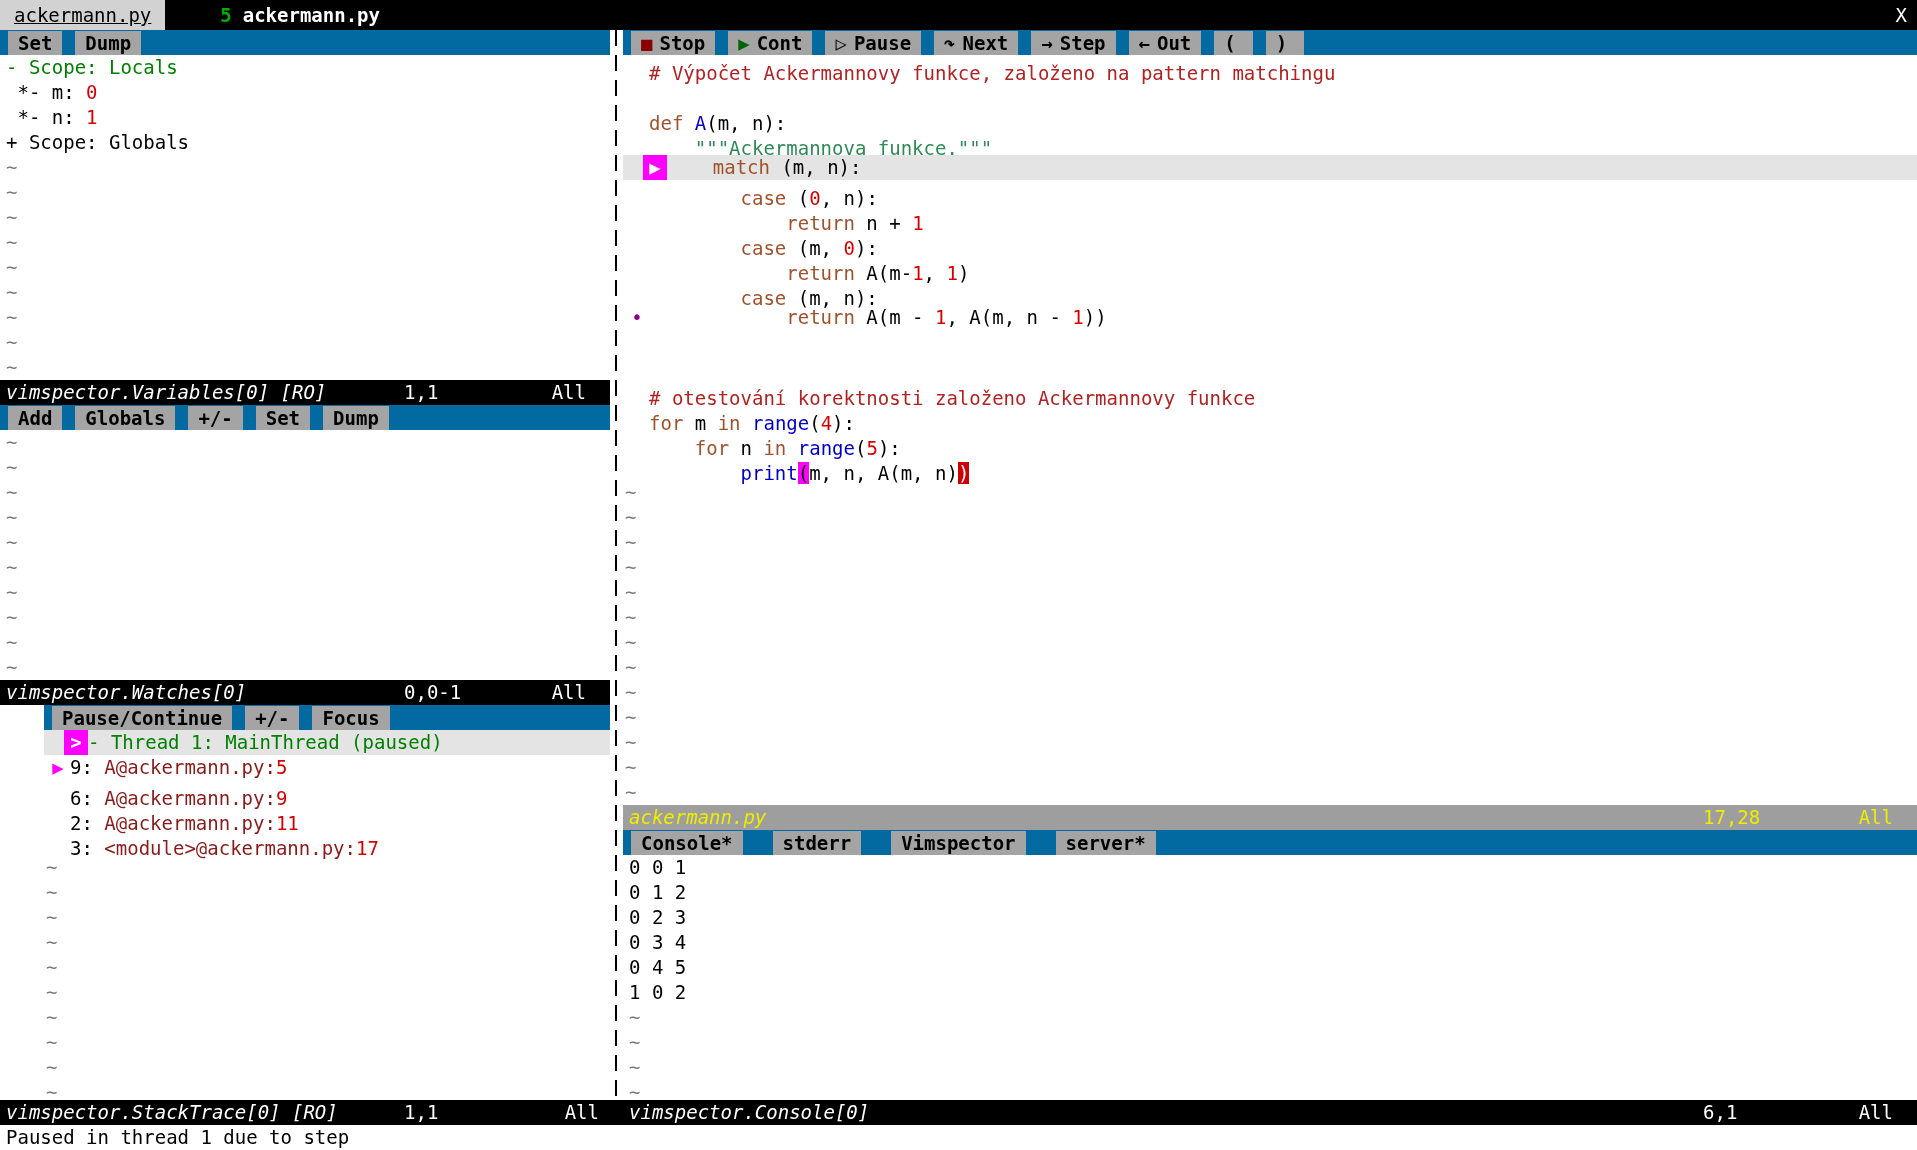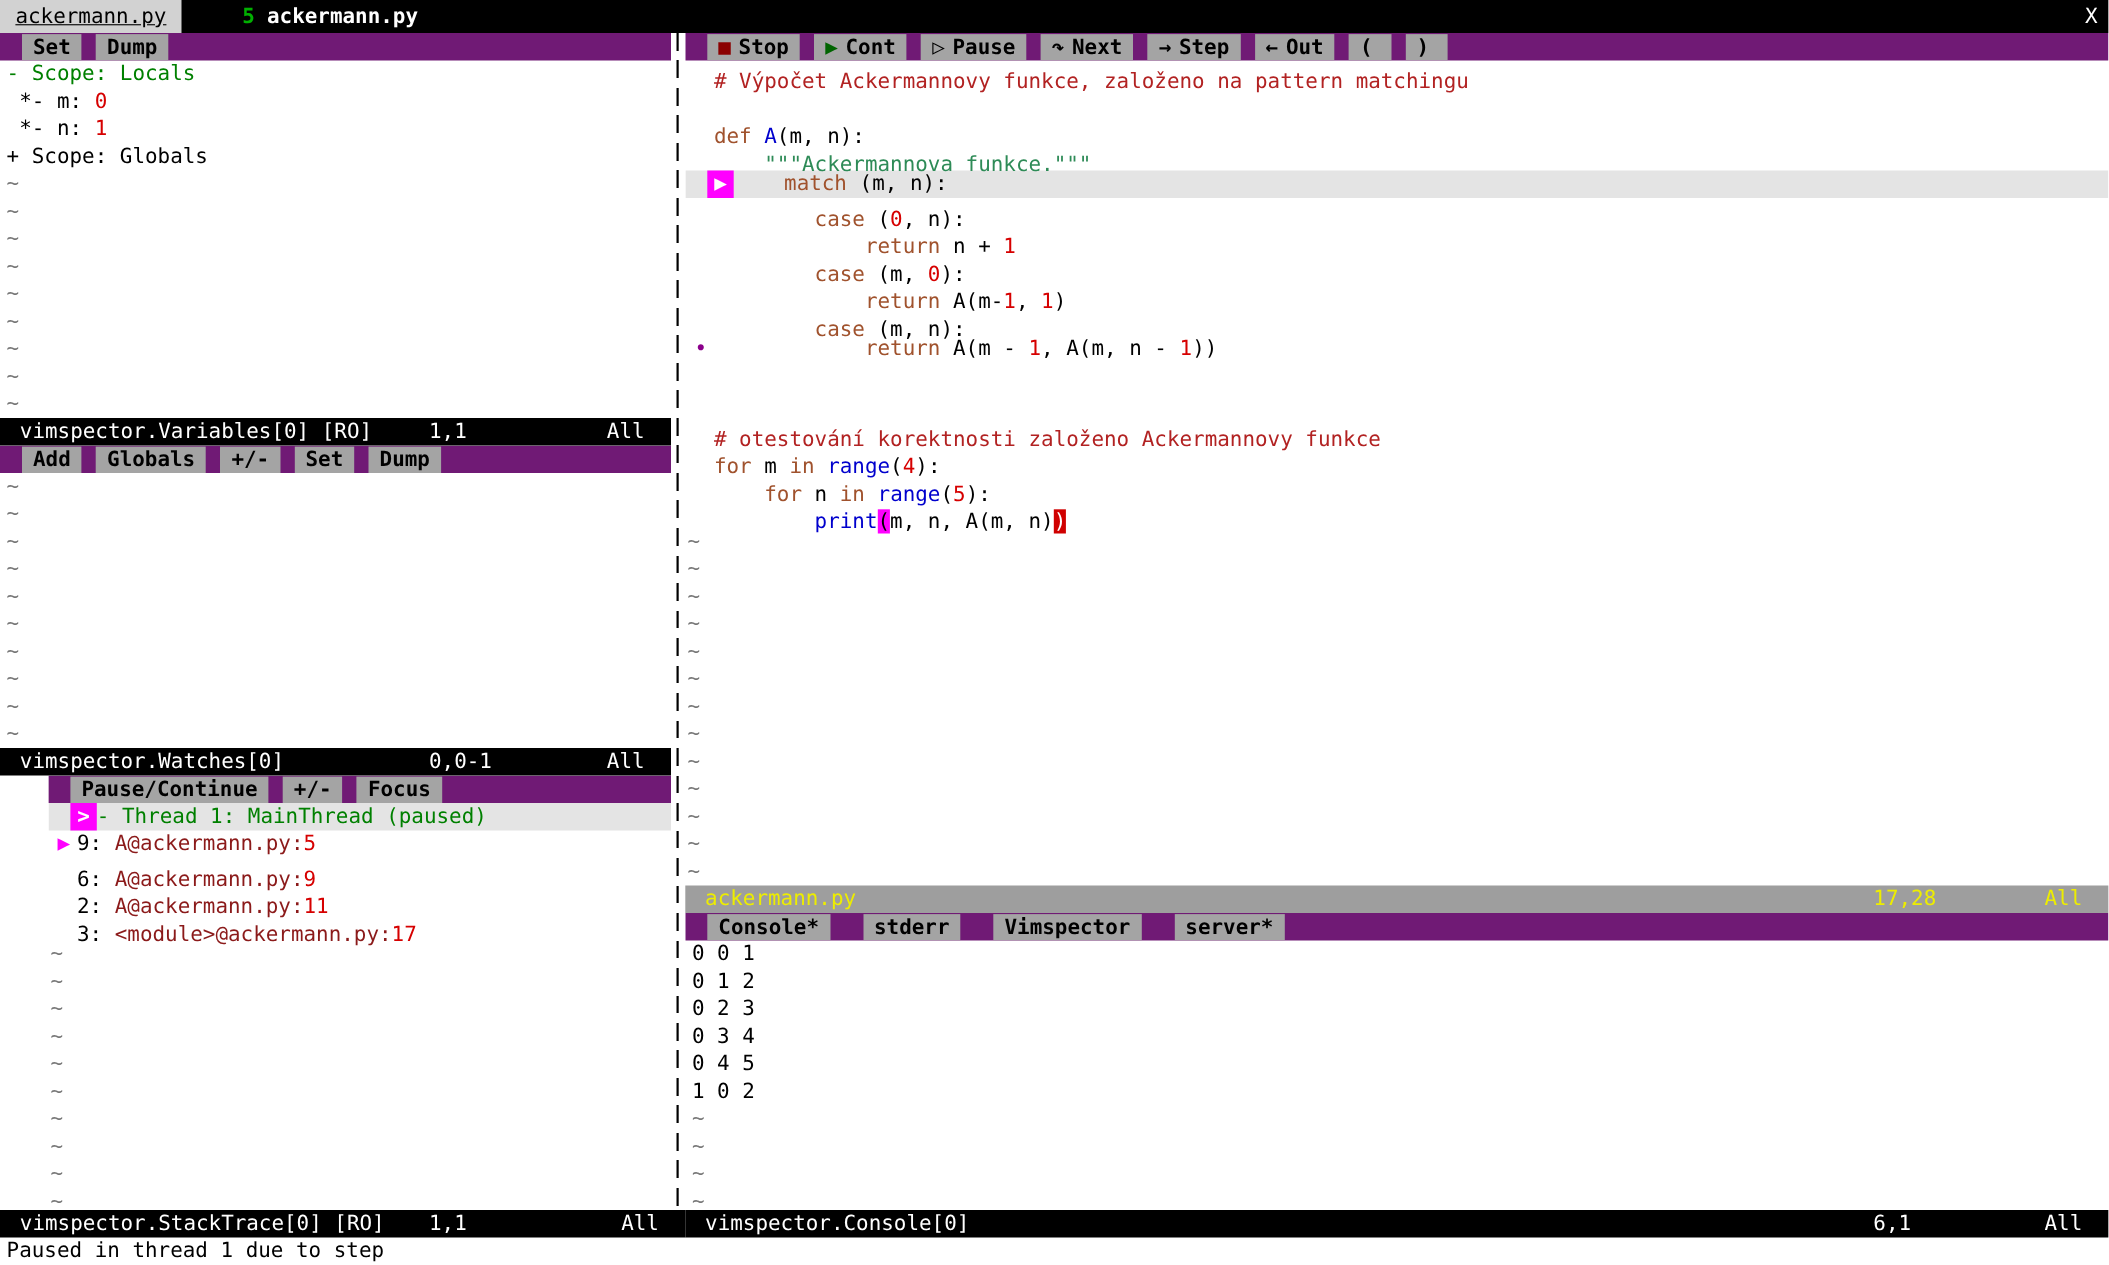--- a/index.html
+++ b/index.html
@@ -18,21 +18,21 @@
   .tabclose { padding:0 10px; display:flex; align-items:center; color:#fff; }
 
   
   .main { flex:1; display:flex; min-height:0; }
   .left { width:610px; flex:none; display:flex; flex-direction:column; min-height:0; }
   .right { flex:1; display:flex; flex-direction:column; min-width:0; min-height:0; }
   .vsep { width:13px; flex:none;
           background:repeating-linear-gradient(to bottom,#000 0 16px,#fff 16px 25px) 5px 0/2px 100% no-repeat #fff; }
 
   .win { display:flex; flex-direction:column; overflow:hidden; }
-  .winbar { height:25px; flex:none; background:#701a75; display:flex; align-items:center; gap:13px; padding-left:20px; overflow:hidden; }
+  .winbar { height:25px; flex:none; background:#0369a1; display:flex; align-items:center; gap:13px; padding-left:8px; overflow:hidden; }
   .winbar.wide-gap { gap:30px; }
   .tbtn { background:#a4a4a4; color:#000; font-weight:bold; padding:0 10px; height:24px; display:flex; align-items:center; white-space:pre; }
   .ticon { margin-right:7px; }
   .ic-red { color:#8b0000; }
   .ic-grn { color:#006400; }
 
   .buf { flex:1; overflow:hidden; }
   .row { white-space:pre; height:25px; line-height:25px; padding-left:2px; color:#000; }
   .buf.pad .row { padding-left:6px; }
   .row.cursorline { background:#e4e4e4;padding-left:20px; }
@@ -50,22 +50,22 @@
   .num { color:#d60000; }
   .fn { color:#0000cd; }
   .grn { color:#008000; }
   .path { color:#8b1a1a; }
   .tilde { color:#787878; }
   .mp { background:#ff00ff; color:#000; }
   .cur { background:#d00000; color:#fff; }
 
   
   .statusline { height:25px; flex:none; background:#000; color:#fff; position:relative; line-height:25px; overflow:hidden; }
-  .statusline .sl-name { position:absolute; left:18px; }
-  .statusline .sl-pos { position:absolute; left:390px; }
+  .statusline .sl-name { position:absolute; left:6px;font-style:italic; }
+  .statusline .sl-pos { position:absolute; left:404px; }
   .statusline .sl-all { position:absolute; right:24px;margin-left:17px; }
   .statusline.rightpane .sl-pos { left:1080px; }
   .statusline.graybar { background:#9e9e9e; color:#eded00; }
 
   .botrow { height:25px; flex:none; display:flex; }
   .botrow .slw-left { width:623px; flex:none; }
   .botrow .slw-right { flex:1; }
   .msgline { height:25px; flex:none; line-height:25px; padding-left:6px; background:#fff; color:#000; }
 </style>
 </head>

